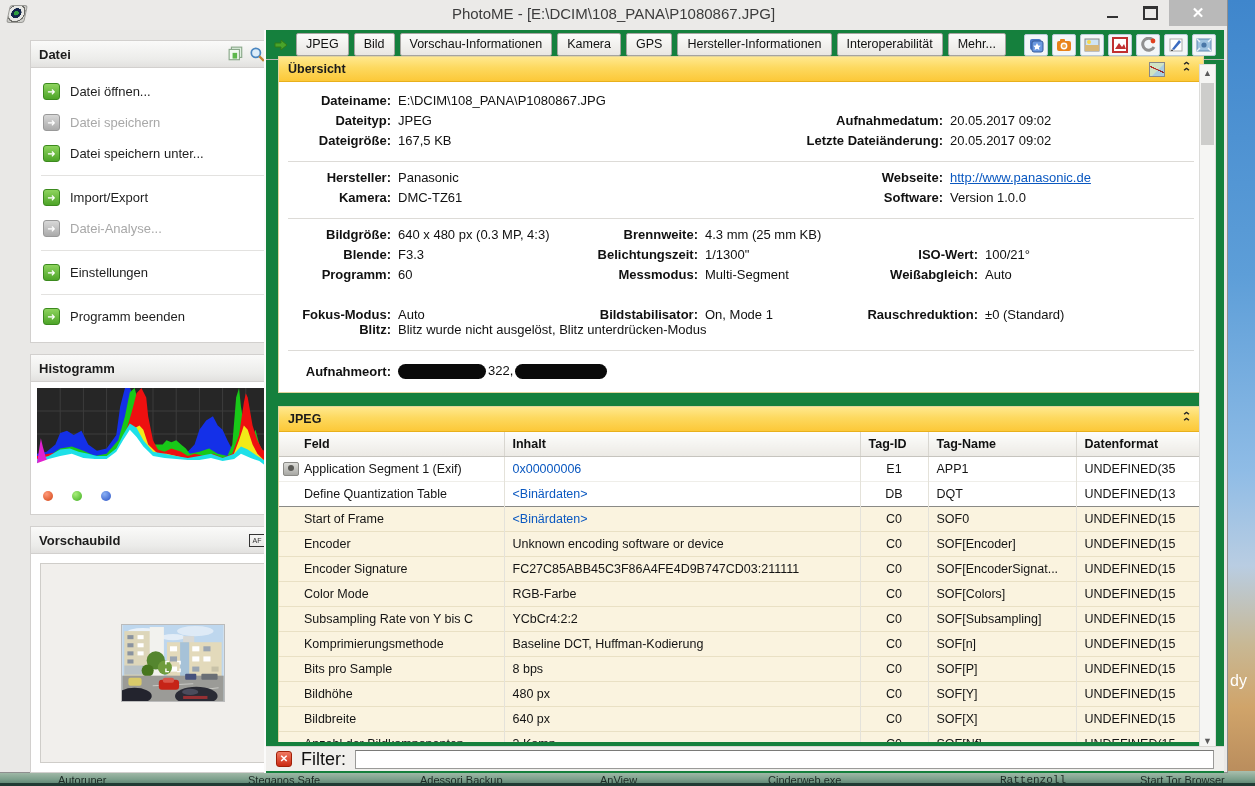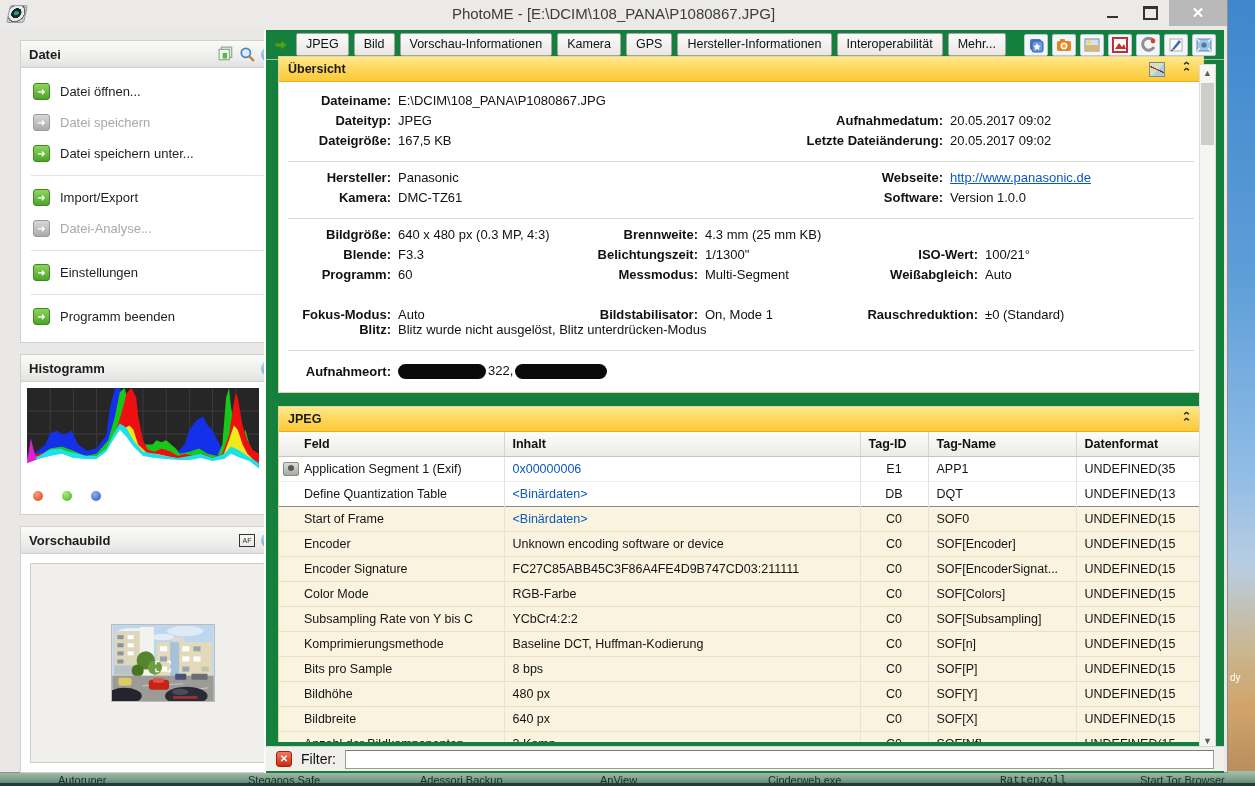--- a/index.html
+++ b/index.html
@@ -3,21 +3,21 @@
 <meta charset="utf-8">
 <style>
   * { margin:0; padding:0; box-sizing:border-box; }
   html,body { width:1255px; height:786px; overflow:hidden;
     font-family:"Liberation Sans", sans-serif; background:#9ab4a0; }
   body { position:relative; }
 
   
   .desktop-right { position:absolute; top:0; right:0; width:27px; height:786px;
     background:linear-gradient(180deg,#3f86cc 0%,#5d9ed8 35%,#8fbce6 60%,#b9cde2 72%,#c8b894 82%,#d0a46a 90%,#b5885a 100%); }
-  .desktop-right .frag { position:absolute; top:672px; left:2px; color:#fff; font-size:10px; }
+  .desktop-right .frag { position:absolute; top:672px; left:2px; color:#fff; font-size:16px; }
   .desktop-bottom { position:absolute; left:0; bottom:0; width:1255px; height:15px; overflow:hidden;
     background:linear-gradient(180deg,#a9bfae 0%,#7da08c 55%,#4e7a68 100%); }
   .desktop-bottom .dlabel { position:absolute; top:3px; font-size:11px; color:#1c2a24; white-space:nowrap; }
   .taskbar-sliver { position:absolute; left:0; bottom:0; width:1255px; height:3px; background:#203c34; }
 
   
   .window { position:absolute; left:0; top:0; width:1228px; height:773px;
     background:#e9e8e6; border-right:1px solid #8f8f8f; border-bottom:1px solid #8f8f8f; }
 
   .titlebar { position:relative; height:30px; background:#ebeae8; }
@@ -27,21 +27,21 @@
   .title-text { position:absolute; left:0; right:0; top:5px; text-align:center;
     font-size:15px; color:#3c3c3c; }
   .winbtns { position:absolute; right:0; top:0; height:30px; display:flex; }
   .winbtn { width:38px; height:26px; display:flex; align-items:center; justify-content:center;
     color:#333; font-size:13px; }
   .winbtn.min::before { content:""; width:11px; height:2px; background:#333; margin-top:8px; }
   .winbtn.max::before { content:""; width:11px; height:9px; border:2px solid #333; border-top-width:3px; }
   .winbtn.close { width:58px; background:#b9b9b9; color:#fff; font-size:15px; font-weight:bold; }
 
   
-  .sidebar { position:absolute; left:20px; top:40px; width:286px; }
+  .sidebar { position:absolute; left:30px; top:40px; width:286px; }
   .panel { background:#fff; border:1px solid #d2d0ce; margin-bottom:11px; }
   .panel-h { height:27px; background:linear-gradient(180deg,#fafaf9 0%,#ececea 70%,#e2e1df 100%);
     border-bottom:1px solid #d2d0ce; display:flex; align-items:center; padding:0 8px; }
   .panel-h .pt { font-size:13px; font-weight:bold; color:#1c1c1c; flex:1; }
   .hicon { width:16px; height:16px; margin-left:5px; display:inline-flex; align-items:center; justify-content:center; }
   .help-ic { width:15px; height:15px; border-radius:50%; background:radial-gradient(circle at 35% 30%,#bcd9f2,#5f93c8);
     color:#fff; font-size:10px; font-weight:bold; display:flex; align-items:center; justify-content:center; }
   .chev-up { font-size:12px; color:#222; letter-spacing:-1px; transform:scaleY(.8); line-height:8px; text-align:center; }
   .chev-up b { display:block; font-weight:bold; }
 
@@ -138,21 +138,21 @@
     justify-content:center; color:#5a5a5a; font-size:9px; }
   .varrow.up { top:0; } .varrow.dn { bottom:0; }
   .vthumb { position:absolute; left:1px; top:18px; width:13px; height:62px; background:#cdcdcb; }
 
   
   .filterbar { position:absolute; left:0; bottom:2px; width:100%; height:25px; background:#f0efec;
     border-top:1px solid #d8d6d2; display:flex; align-items:center; padding:0 10px; }
   .fx { width:16px; height:16px; border-radius:3px; background:linear-gradient(180deg,#f07a62,#cc2a12);
     border:1px solid #a02008; color:#fff; font-size:10px; font-weight:bold; text-align:center;
     line-height:14px; margin-right:9px; }
-  .flabel { font-size:14px; color:#111; margin-right:9px; }
+  .flabel { font-size:18px; color:#111; margin-right:9px; }
   .finput { flex:1; height:19px; border:1px solid #9a9a98; border-top-color:#7a7a78; background:#fff;
     font-size:12px; padding:0 4px; font-family:"Liberation Sans",sans-serif; }
 </style>
 </head>
 <body>
 
 <div class="desktop-right">
   <span class="frag">dy</span>
 </div>
 <div class="desktop-bottom" id="desktop-bottom">

